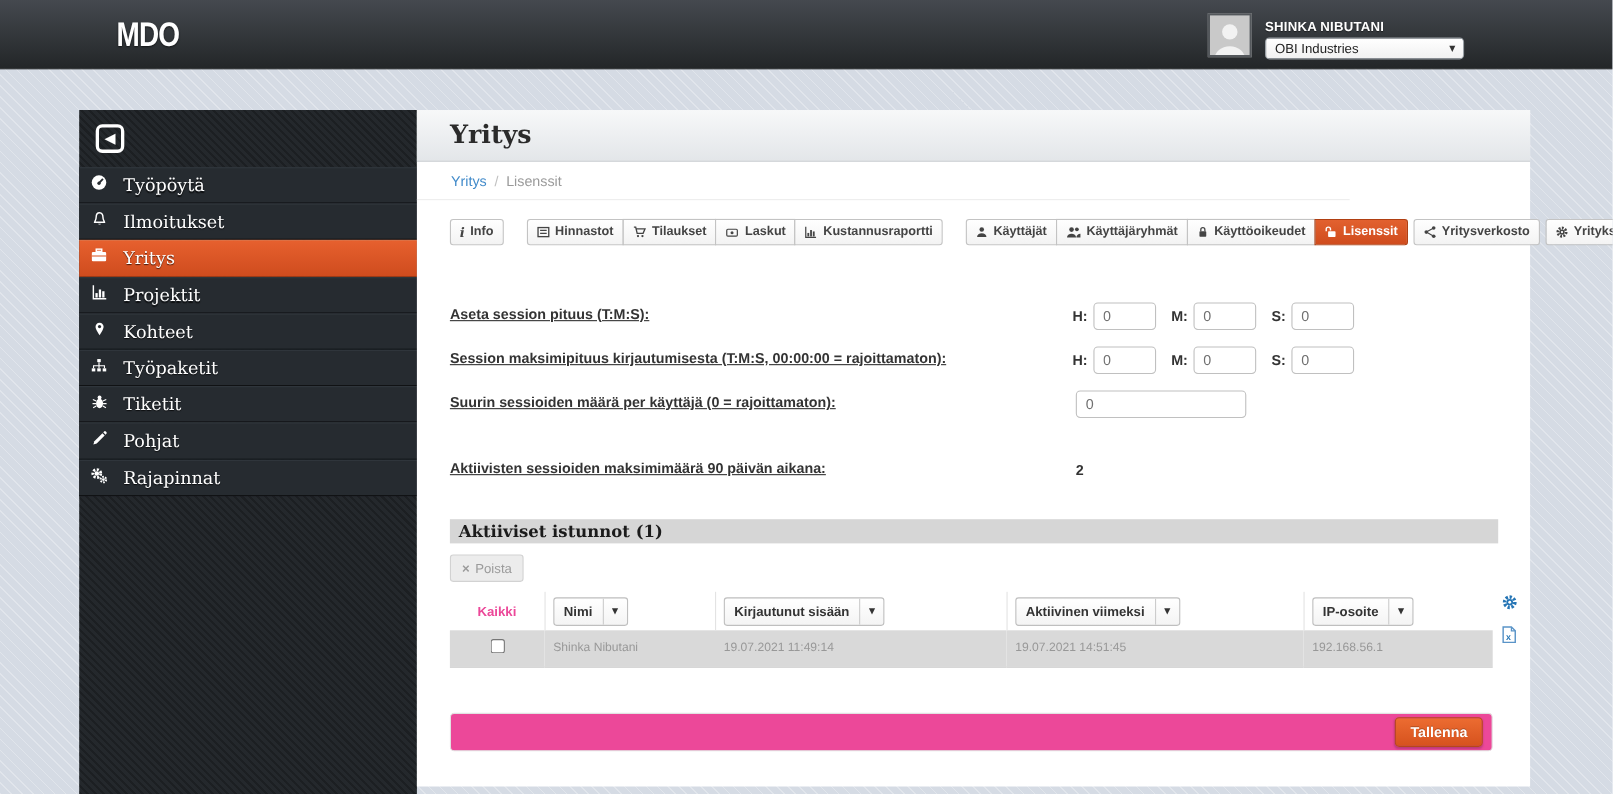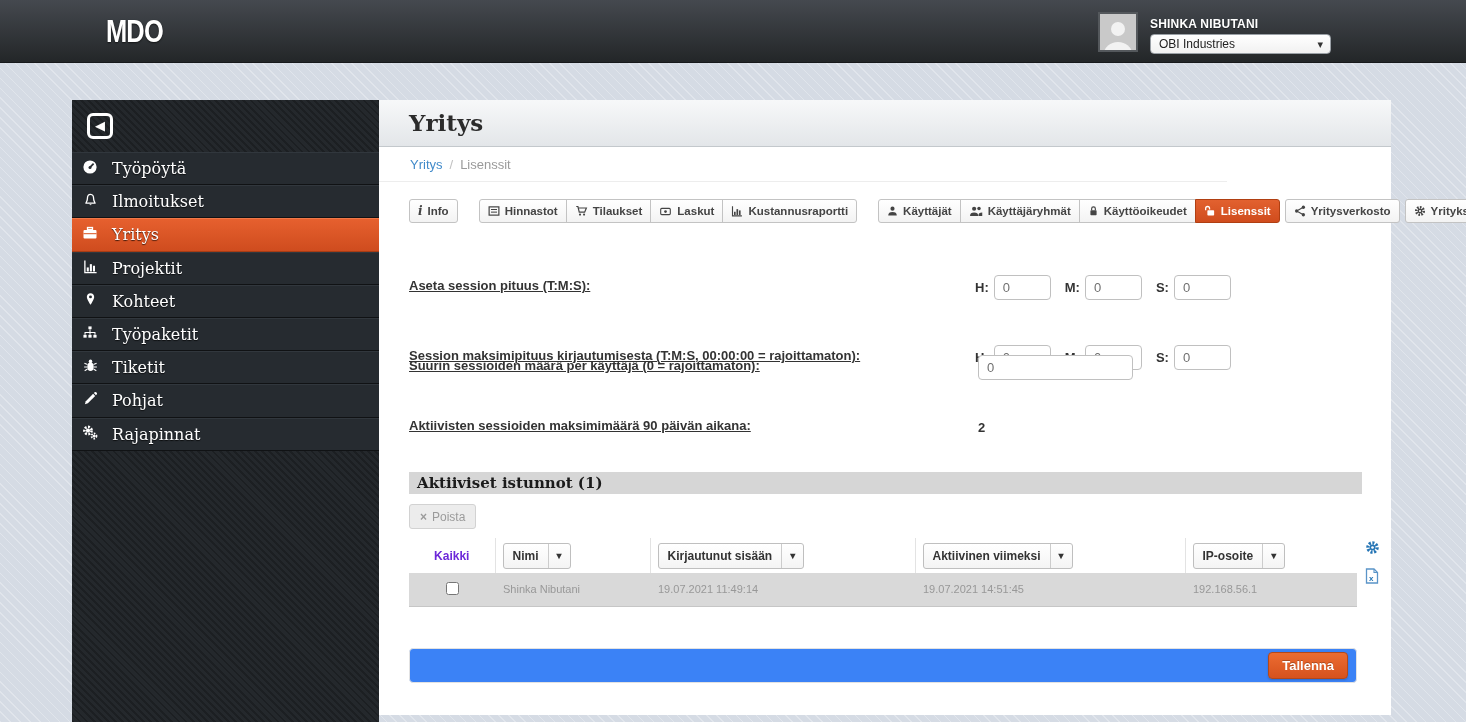--- a/index.html
+++ b/index.html
@@ -130,38 +130,38 @@
     padding:0 10px; background:#ececec; border:1px solid #d2d2d2; border-radius:3px;
     font-size:12px; color:#9b9b9b; cursor:default;
   }
   .del-btn .x { font-weight:bold; font-size:12px; }
 
   
   .stable { position:absolute; left:30px; top:438px; width:948px; border-collapse:collapse; table-layout:fixed; }
   .stable th { background:#fff; height:35px; border-right:1px solid #e3e3e3; vertical-align:middle; text-align:left; }
   .stable th:last-child { border-right:none; }
   .stable td { background:#d9d9d9; height:33px; border-bottom:1px solid #c6c6c6; font-size:11px; color:#989898; padding-left:8px; vertical-align:middle; }
-  .kaikki { display:block; text-align:center; color:#6d28d9; font-size:12px; font-weight:bold; cursor:pointer; text-decoration:none; }
+  .kaikki { display:block; text-align:center; color:#ec4899; font-size:12px; font-weight:bold; cursor:pointer; text-decoration:none; }
   .th-btn {
     display:inline-flex; margin-left:7px; height:26px; align-items:stretch;
     background:linear-gradient(#ffffff,#f4f4f4); border:1px solid #bfbfbf; border-radius:3px;
     font-size:12px; font-weight:bold; color:#333; cursor:pointer; overflow:hidden;
   }
   .th-btn .lab { padding:0 9px; line-height:24px; }
   .th-btn .car { border-left:1px solid #ccc; padding:0 8px; line-height:24px; font-size:10px; color:#333; }
   td.cb { text-align:center; padding-left:0; }
   input[type=checkbox] { width:13px; height:13px; cursor:pointer; }
 
   .grid-tools { position:absolute; left:986px; top:440px; width:20px; }
   .grid-tools .tool { display:block; margin-bottom:9px; cursor:pointer; }
 
   
   .footer-bar {
     position:absolute; left:30px; top:548px; width:948px; height:35px;
-    background:#3b82f6; border:1px solid #e2e2e2; border-radius:4px;
+    background:#ec4899; border:1px solid #e2e2e2; border-radius:4px;
   }
   .save-btn {
     position:absolute; right:8px; top:3px; height:27px; padding:0 13px;
     background:linear-gradient(#ec6c31,#d6521e); border:1px solid #b4481a; border-radius:4px;
     color:#fff; font-size:13px; font-weight:bold; cursor:pointer;
     text-shadow:0 -1px 0 rgba(0,0,0,.25); box-shadow:0 1px 2px rgba(0,0,0,.2);
   }
 </style>
 </head>
 <body>
@@ -412,21 +412,21 @@
       <input type="text" value="0" style="">
       <span class="hms-gap"></span>
       <span class="hms-lab">M:</span>
       <input type="text" value="0" style="">
       <span class="hms-gap"></span>
       <span class="hms-lab">S:</span>
       <input type="text" value="0" style="">
     </div>
   </div>
 
-  <div class="form-row" style="top:210px;margin-top:30px;">
+  <div class="form-row" style="top:210px;">
     <div class="form-label">Session maksimipituus kirjautumisesta (T:M:S, 00:00:00 = rajoittamaton):</div>
     <div class="controls">
       <span class="hms-lab">H:</span>
       <input type="text" value="0" style="">
       <span class="hms-gap"></span>
       <span class="hms-lab">M:</span>
       <input type="text" value="0" style="">
       <span class="hms-gap"></span>
       <span class="hms-lab">S:</span>
       <input type="text" value="0" style="">

